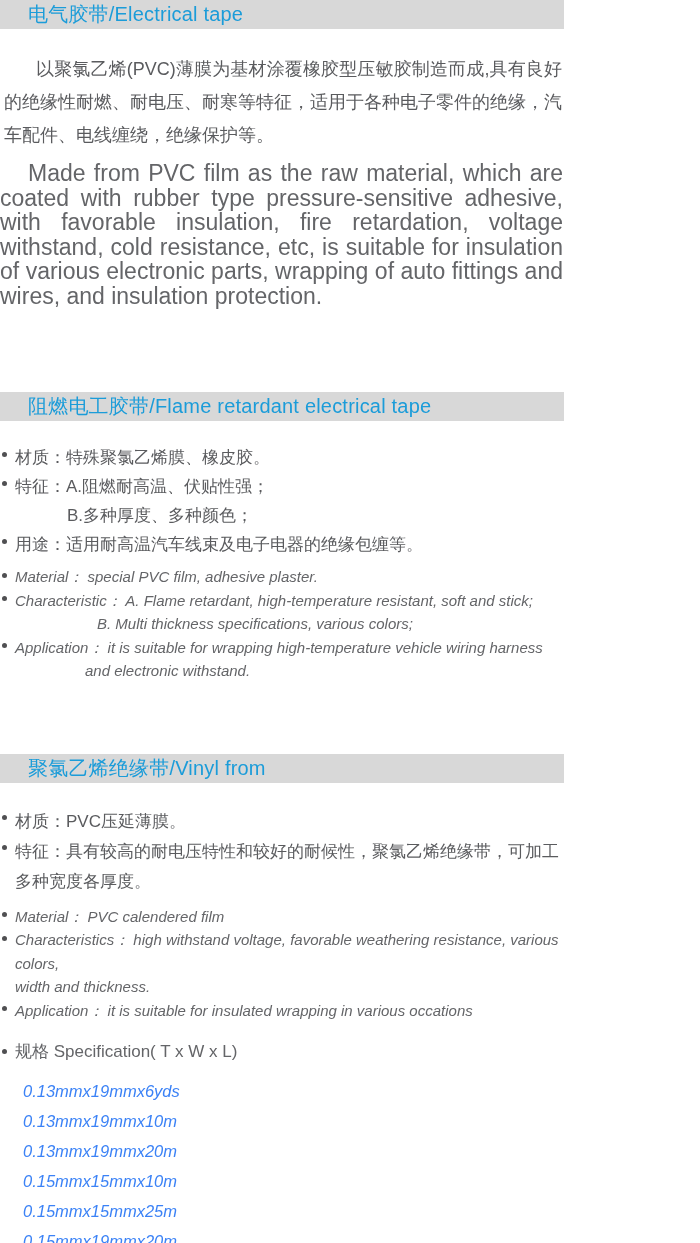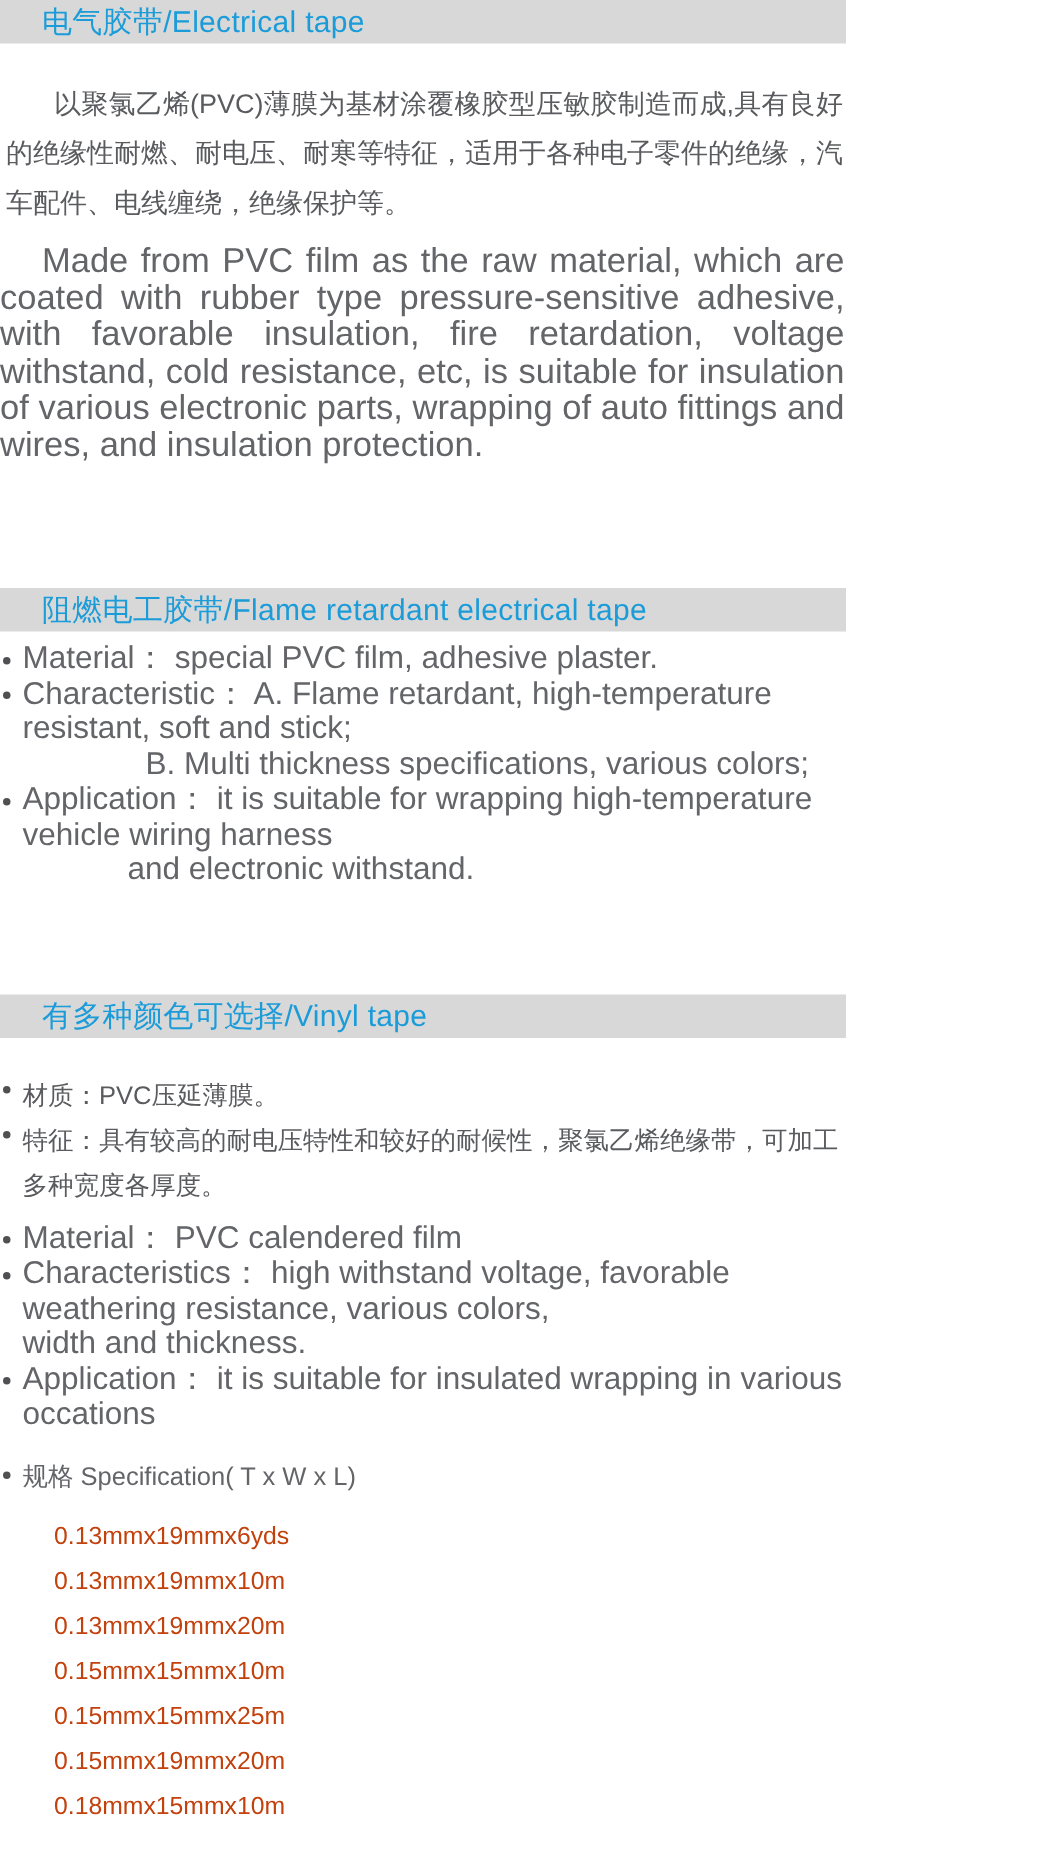--- a/index.html
+++ b/index.html
@@ -42,21 +42,21 @@
   
   ul.bullets{list-style:none;margin:0;padding:0;}
   ul.bullets li{position:relative;padding-left:15px;}
   ul.bullets li.b::before{
     content:"";position:absolute;left:2px;top:0.52em;
     width:5px;height:5px;border-radius:50%;background:var(--dot);
   }
   ul.zh-b{margin-top:22px;}
   ul.zh-b li{font-size:17px;line-height:29px;color:var(--zh-text);}
   ul.en-b{margin-top:6px;}
-  ul.en-b li{font-size:21px;line-height:23.5px;color:var(--en-text);}
+  ul.en-b li{font-size:15px;line-height:23.5px;color:var(--en-text);font-style:italic;}
 
   
   .s2 .zh-cont{padding-left:67px;}
   .s2 .en-cont-b{padding-left:97px;}
   .s2 .en-cont-and{padding-left:85px;}
   .s3 ul.zh-b{margin-top:24px;}
   .s3 ul.zh-b li{line-height:30px;}
   .s3 ul.en-b{margin-top:8px;}
   .s3 .en-cont-w{padding-left:15px;}
 
@@ -64,21 +64,21 @@
   .spec-head{
     position:relative;margin:18px 0 0 0;padding-left:15px;
     font-size:17px;line-height:24px;color:var(--en-text);
   }
   .spec-head::before{
     content:"";position:absolute;left:2px;top:0.5em;
     width:5px;height:5px;border-radius:50%;background:var(--dot);
   }
   ul.spec-list{list-style:none;margin:12px 0 0 0;padding:0;}
   ul.spec-list li{
-    padding-left:36px;font-size:16.5px;line-height:30px;color:#c2410c;
+    padding-left:23px;font-size:16.5px;line-height:30px;color:#3b82f6;font-style:italic;
   }
 
   
   .gap1{height:84px;}
   .gap2{height:71px;}
 </style>
 </head>
 <body>
 
 <div id="page">
@@ -90,34 +90,40 @@
     <p class="p-zh">以聚氯乙烯(PVC)薄膜为基材涂覆橡胶型压敏胶制造而成,具有良好的绝缘性耐燃、耐电压、耐寒等特征，适用于各种电子零件的绝缘，汽车配件、电线缠绕，绝缘保护等。</p>
     <p class="p-en">Made from PVC film as the raw material, which are coated with rubber type pressure-sensitive adhesive, with favorable insulation, fire retardation, voltage withstand, cold resistance, etc, is suitable for insulation of various electronic parts, wrapping of auto fittings and wires, and insulation protection.</p>
   </div>
 
   <div class="gap1"></div>
 
   <div class="section s2">
     <div class="section-bar">
       <h2 class="bar-title">阻燃电工胶带/Flame retardant electrical tape</h2>
     </div>
+    <ul class="bullets zh-b">
+      <li class="b">材质：特殊聚氯乙烯膜、橡皮胶。</li>
+      <li class="b">特征：A.阻燃耐高温、伏贴性强；</li>
+      <li class="zh-cont">B.多种厚度、多种颜色；</li>
+      <li class="b">用途：适用耐高温汽车线束及电子电器的绝缘包缠等。</li>
+    </ul>
     <ul class="bullets en-b">
       <li class="b">Material： special PVC film, adhesive plaster.</li>
       <li class="b">Characteristic： A. Flame retardant, high-temperature resistant, soft and stick;</li>
       <li class="en-cont-b">B. Multi thickness specifications, various colors;</li>
       <li class="b">Application： it is suitable for wrapping high-temperature vehicle wiring harness</li>
       <li class="en-cont-and">and electronic withstand.</li>
     </ul>
   </div>
 
   <div class="gap2"></div>
 
   <div class="section s3">
     <div class="section-bar">
-      <h2 class="bar-title">有多种颜色可选择/Vinyl tape</h2>
+      <h2 class="bar-title">聚氯乙烯绝缘带/Vinyl from</h2>
     </div>
     <ul class="bullets zh-b">
       <li class="b">材质：PVC压延薄膜。</li>
       <li class="b">特征：具有较高的耐电压特性和较好的耐候性，聚氯乙烯绝缘带，可加工多种宽度各厚度。</li>
     </ul>
     <ul class="bullets en-b">
       <li class="b">Material： PVC calendered film</li>
       <li class="b">Characteristics： high withstand voltage, favorable weathering resistance, various colors,</li>
       <li class="en-cont-w">width and thickness.</li>
       <li class="b">Application： it is suitable for insulated wrapping in various occations</li>

